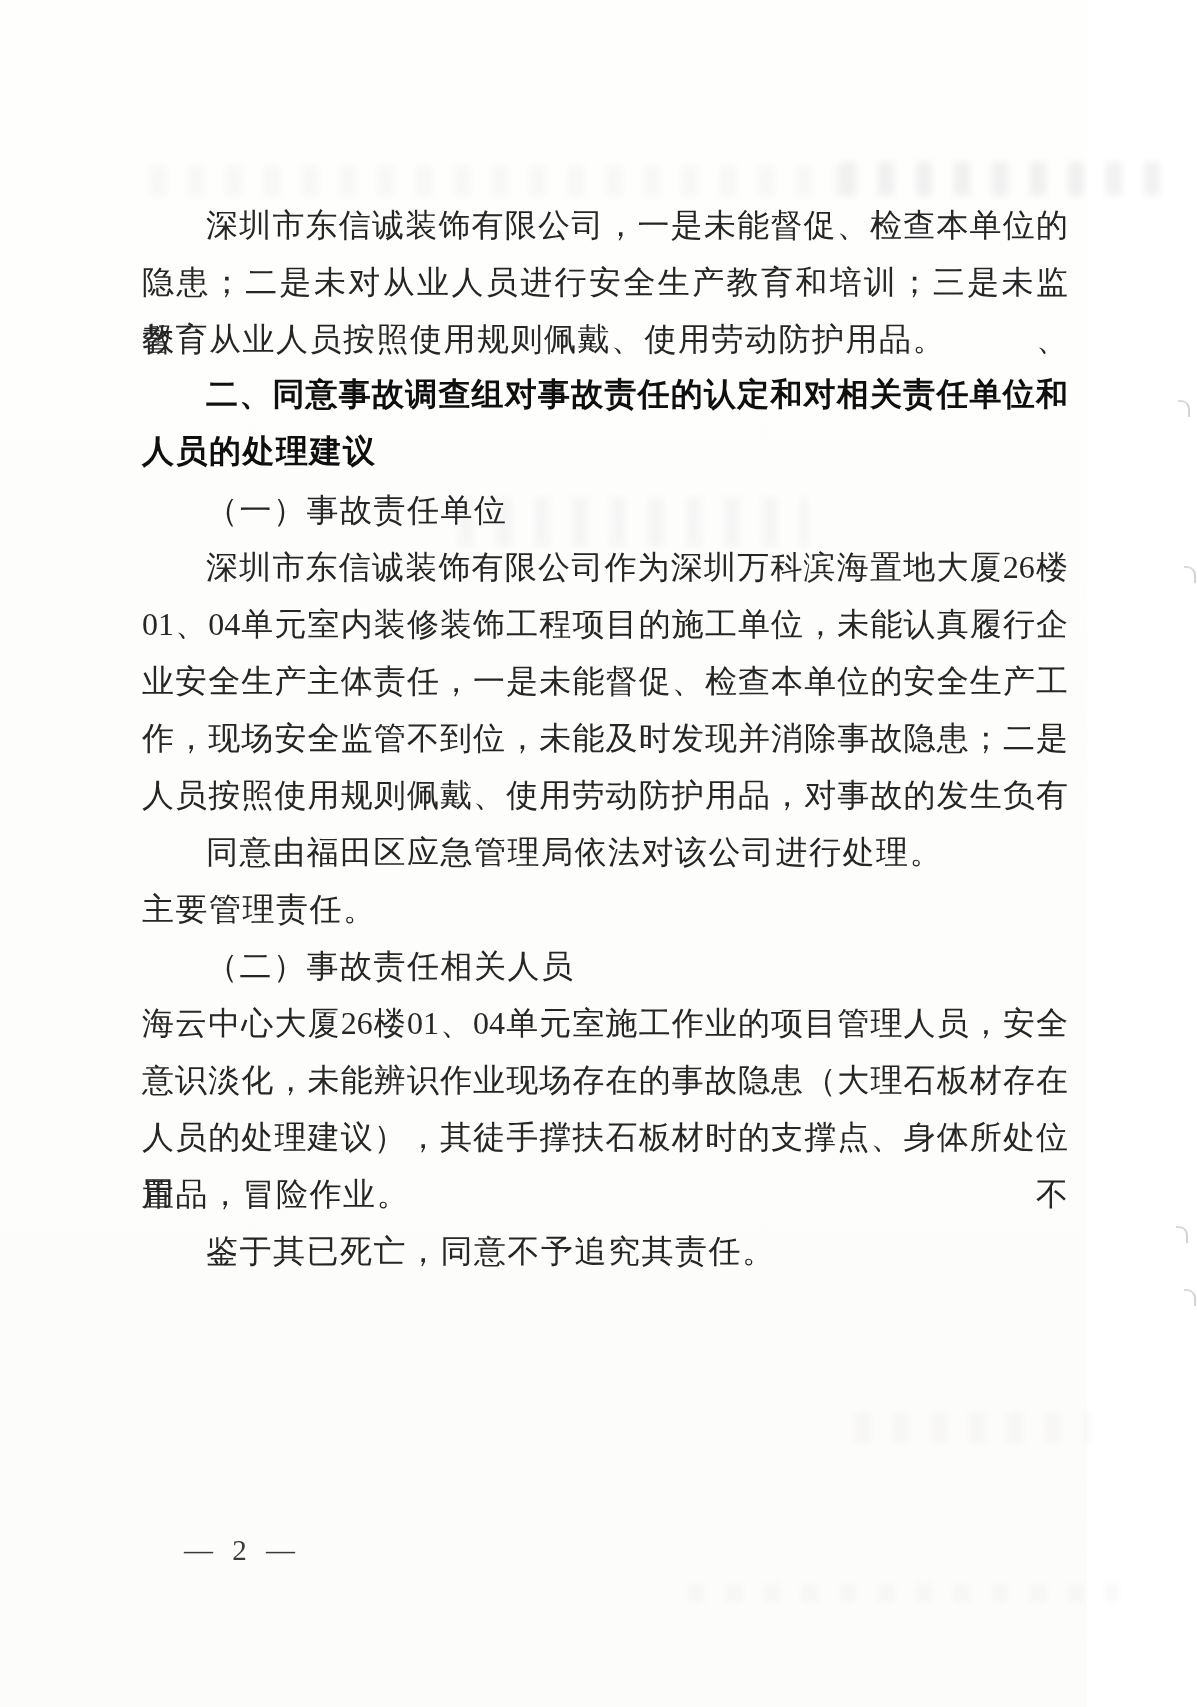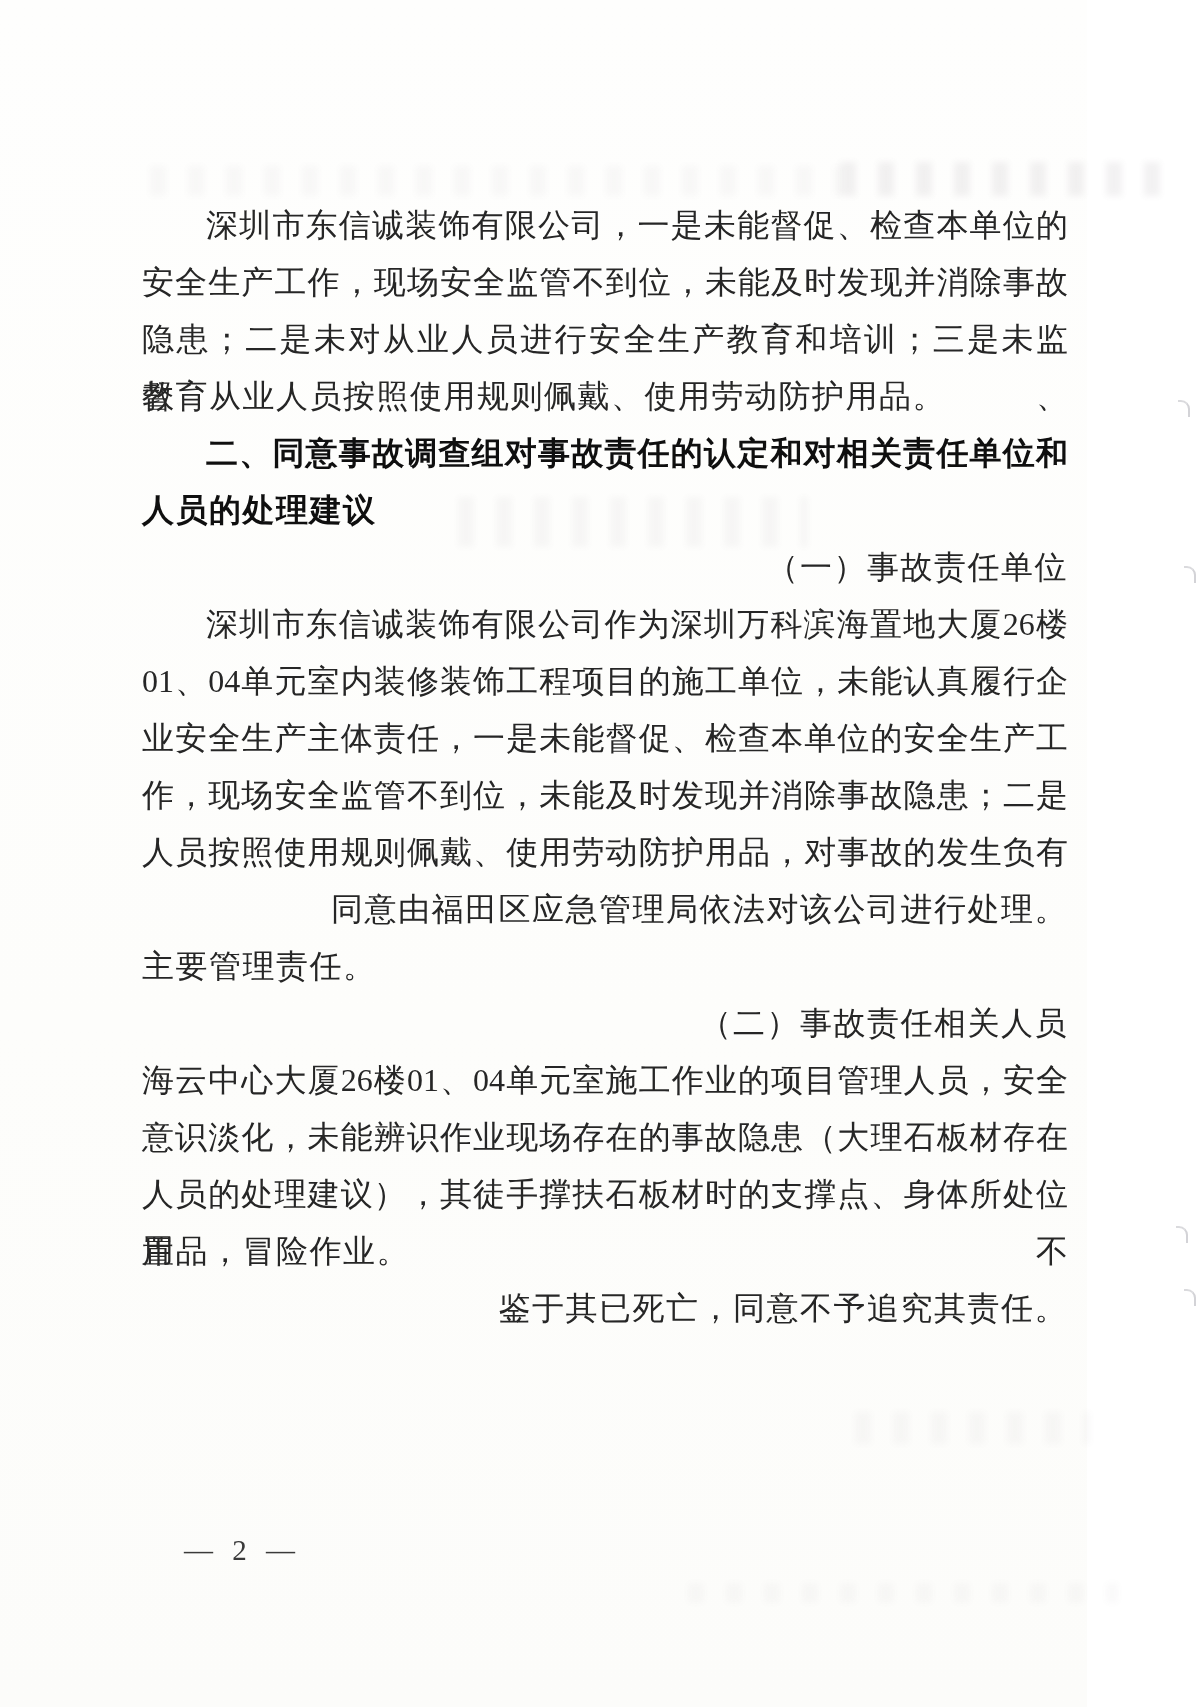--- a/index.html
+++ b/index.html
@@ -38,24 +38,23 @@
     text-align: left;
     overflow: visible;
   }
   .doc p.ln.j {
     letter-spacing: 0;
     text-align: justify;
     text-align-last: justify;
   }
   .doc p.ln.indent {
     text-indent: 2em;
-    text-align: right;
   }
   .doc p.ln.hei {
-    font-family: Liberation Sans, sans-serif;
+    font-family: Liberation Mono, monospace;
     font-weight: 700;
     color: #0f0f0f;
   }
   .pagenum {
     position: absolute;
     left: 184px;
     top: 1534px;
     font-size: 29px;
     color: #3a3a3a;
     letter-spacing: 6px;
@@ -101,21 +100,20 @@
   <div class="ghost g-mid"></div>
   <div class="ghost g-low-right"></div>
   <div class="ghost g-bottom"></div>
   <div class="curl c1"></div>
   <div class="curl c2"></div>
   <div class="curl c3"></div>
   <div class="curl c4"></div>
 
   <div class="doc">
     <p class="ln indent j">深圳市东信诚装饰有限公司，一是未能督促、检查本单位的</p>
-    <p class="ln j">安全生产工作，现场安全监管不到位，未能及时发现并消除事故</p>
     <p class="ln j">隐患；二是未对从业人员进行安全生产教育和培训；三是未监督、</p>
     <p class="ln">教育从业人员按照使用规则佩戴、使用劳动防护用品。</p>
     <p class="ln hei indent j">二、同意事故调查组对事故责任的认定和对相关责任单位和</p>
     <p class="ln hei">人员的处理建议</p>
     <p class="ln indent">（一）事故责任单位</p>
     <p class="ln indent j">深圳市东信诚装饰有限公司作为深圳万科滨海置地大厦26楼</p>
     <p class="ln j">01、04单元室内装修装饰工程项目的施工单位，未能认真履行企</p>
     <p class="ln j">业安全生产主体责任，一是未能督促、检查本单位的安全生产工</p>
     <p class="ln j">作，现场安全监管不到位，未能及时发现并消除事故隐患；二是</p>
     <p class="ln j">人员按照使用规则佩戴、使用劳动防护用品，对事故的发生负有</p>

